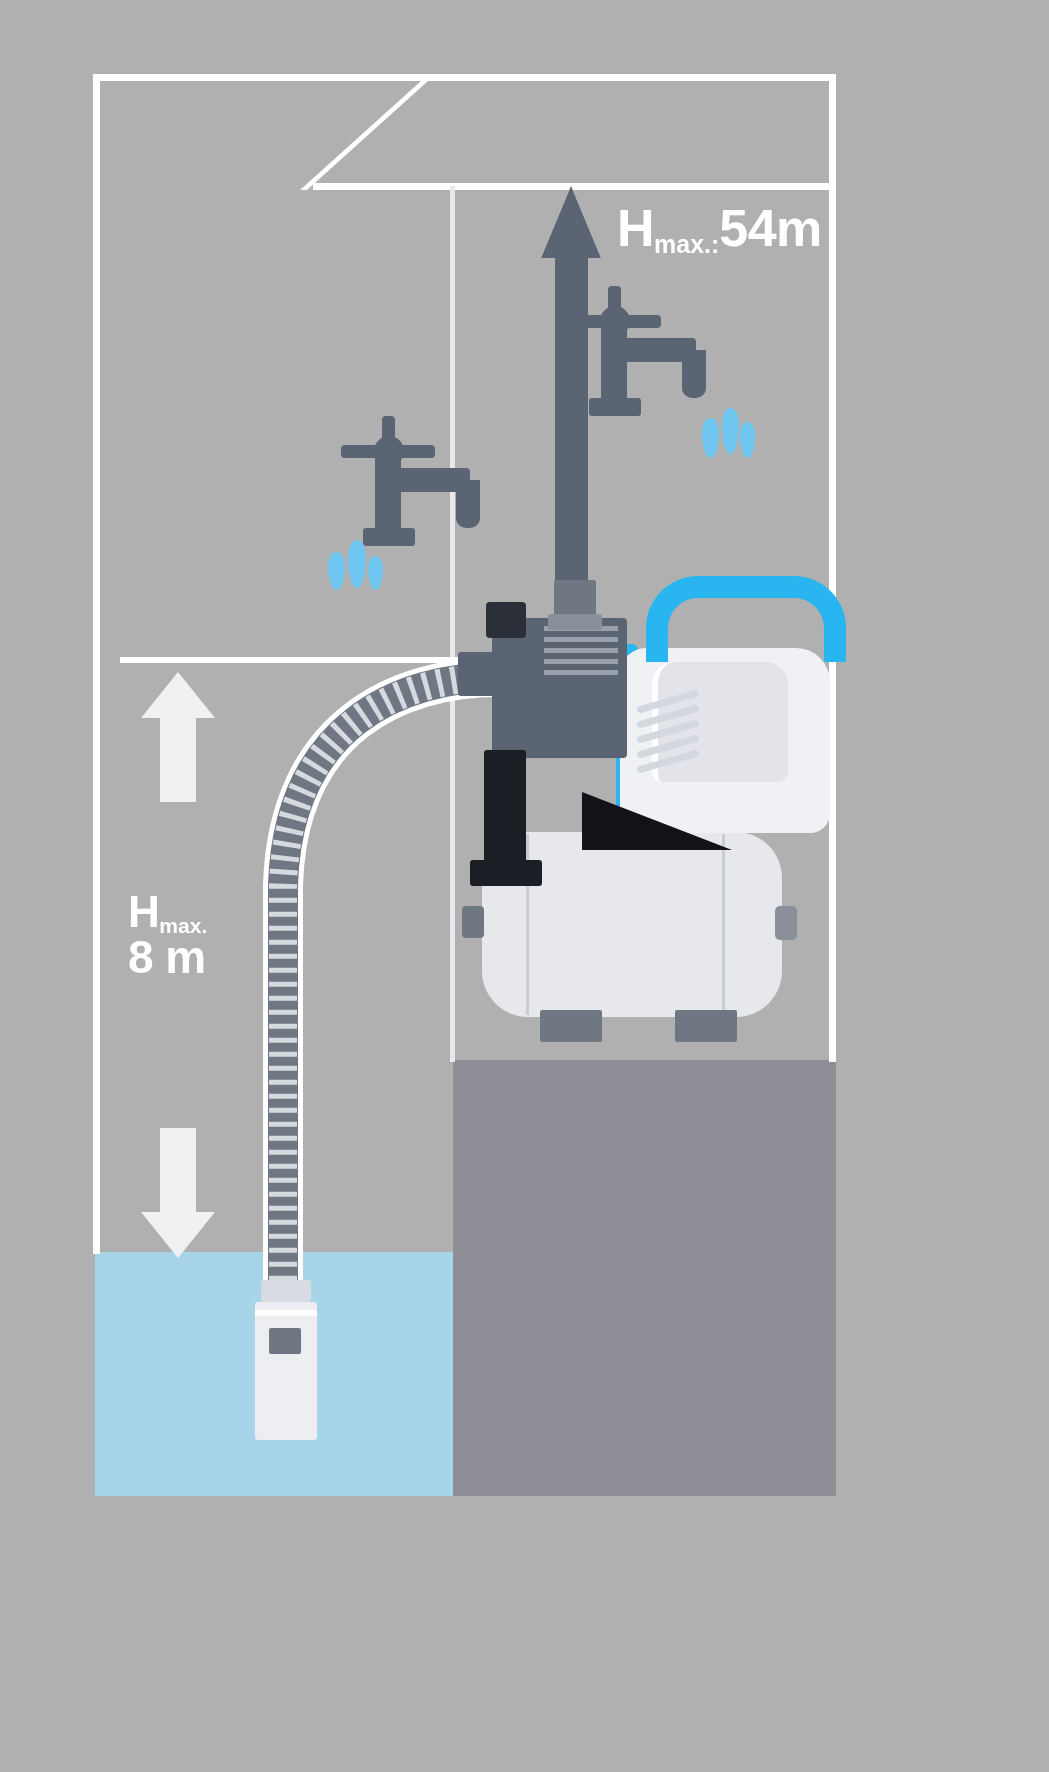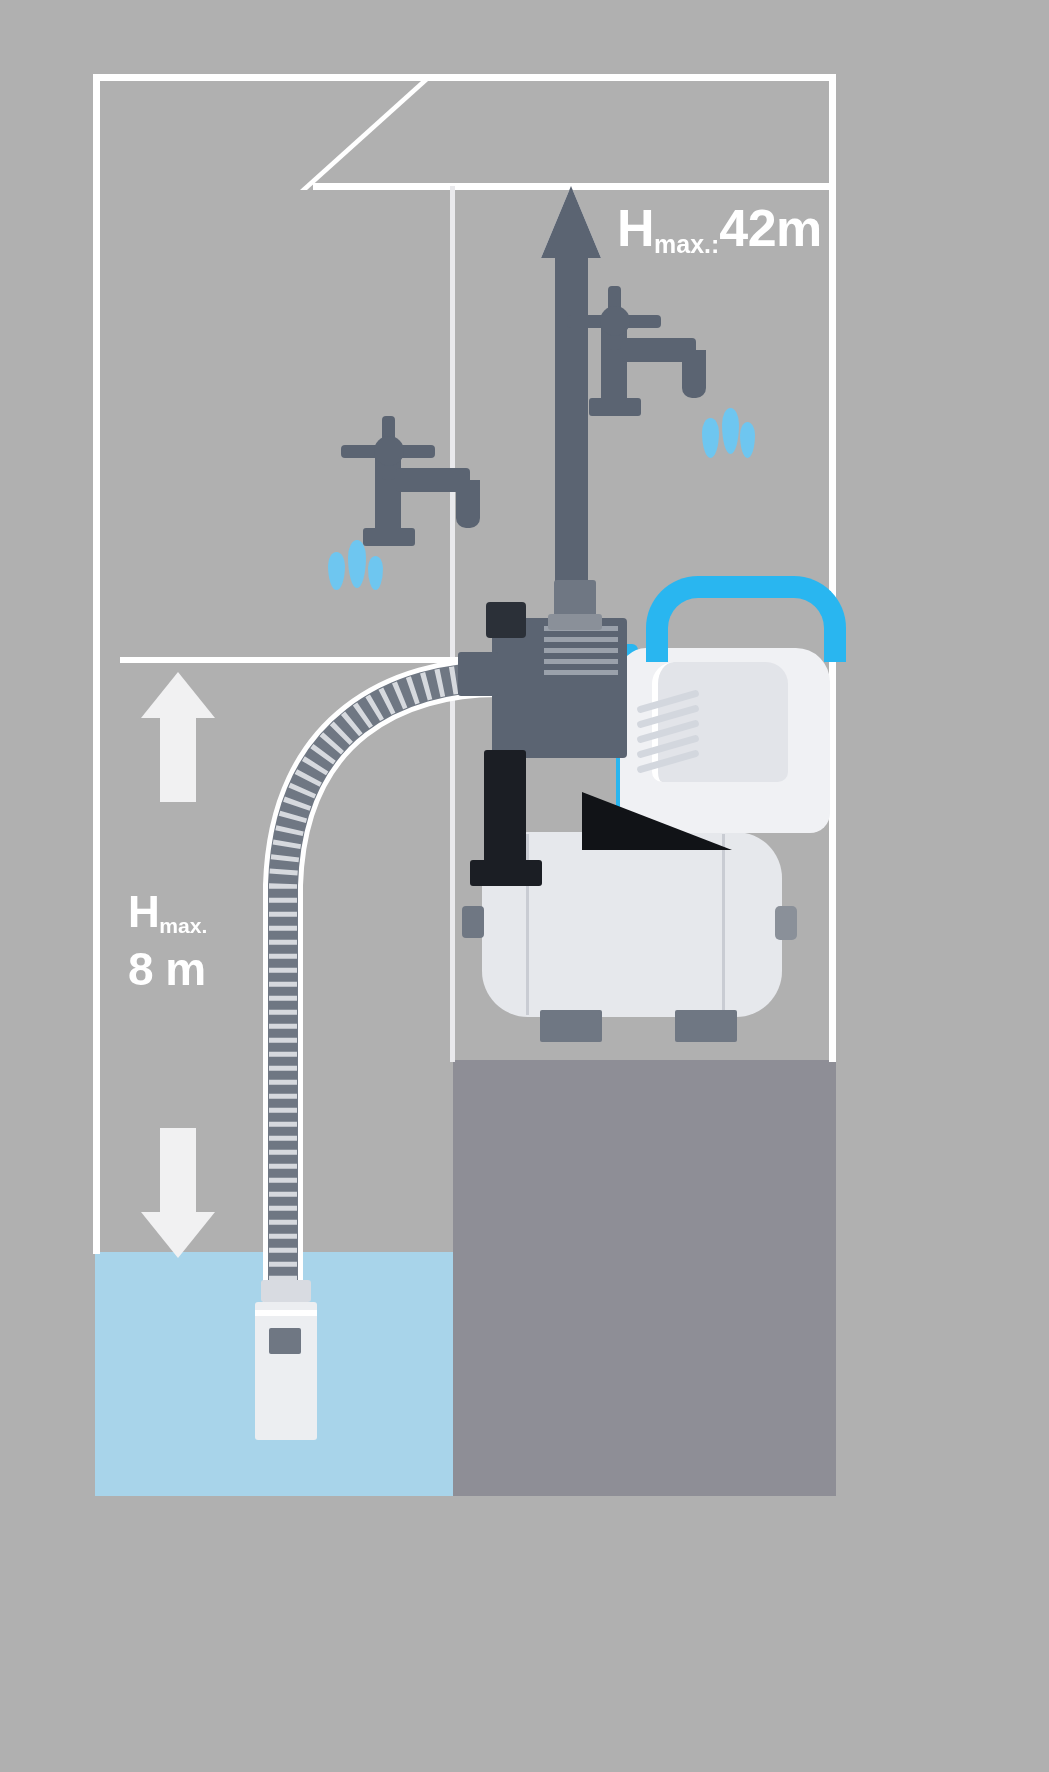--- a/index.html
+++ b/index.html
@@ -196,21 +196,20 @@
     margin-top: 12px;
     font-size: 50px;
   }
   .label-hmax-8m {
     left: 128px;
     top: 890px;
     font-size: 44px;
   }
   .label-hmax-8m .line2 {
     display: block;
-    margin-top: 12px;
     font-size: 46px;
   }
   .label-tank {
     left: 586px;
     top: 903px;
     font-size: 46px;
     color: #20222b;
   }
 
   
@@ -401,21 +400,21 @@
   <div class="arrow-up-white">
     <div class="head"></div>
     <div class="shaft"></div>
   </div>
   <div class="arrow-down-white">
     <div class="shaft"></div>
     <div class="head"></div>
   </div>
 
   <div class="label label-hmax-top">
-    <span>H</span><span class="sub">max.:</span><span>42m</span>
+    <span>H</span><span class="sub">max.:</span><span>54m</span>
   </div>
 
 
   <div class="label label-hmax-8m">
     <span>H</span><span class="sub">max.</span>
     <span class="line2">8 m</span>
   </div>
 
   <div class="label label-tank">20 l</div>
 

